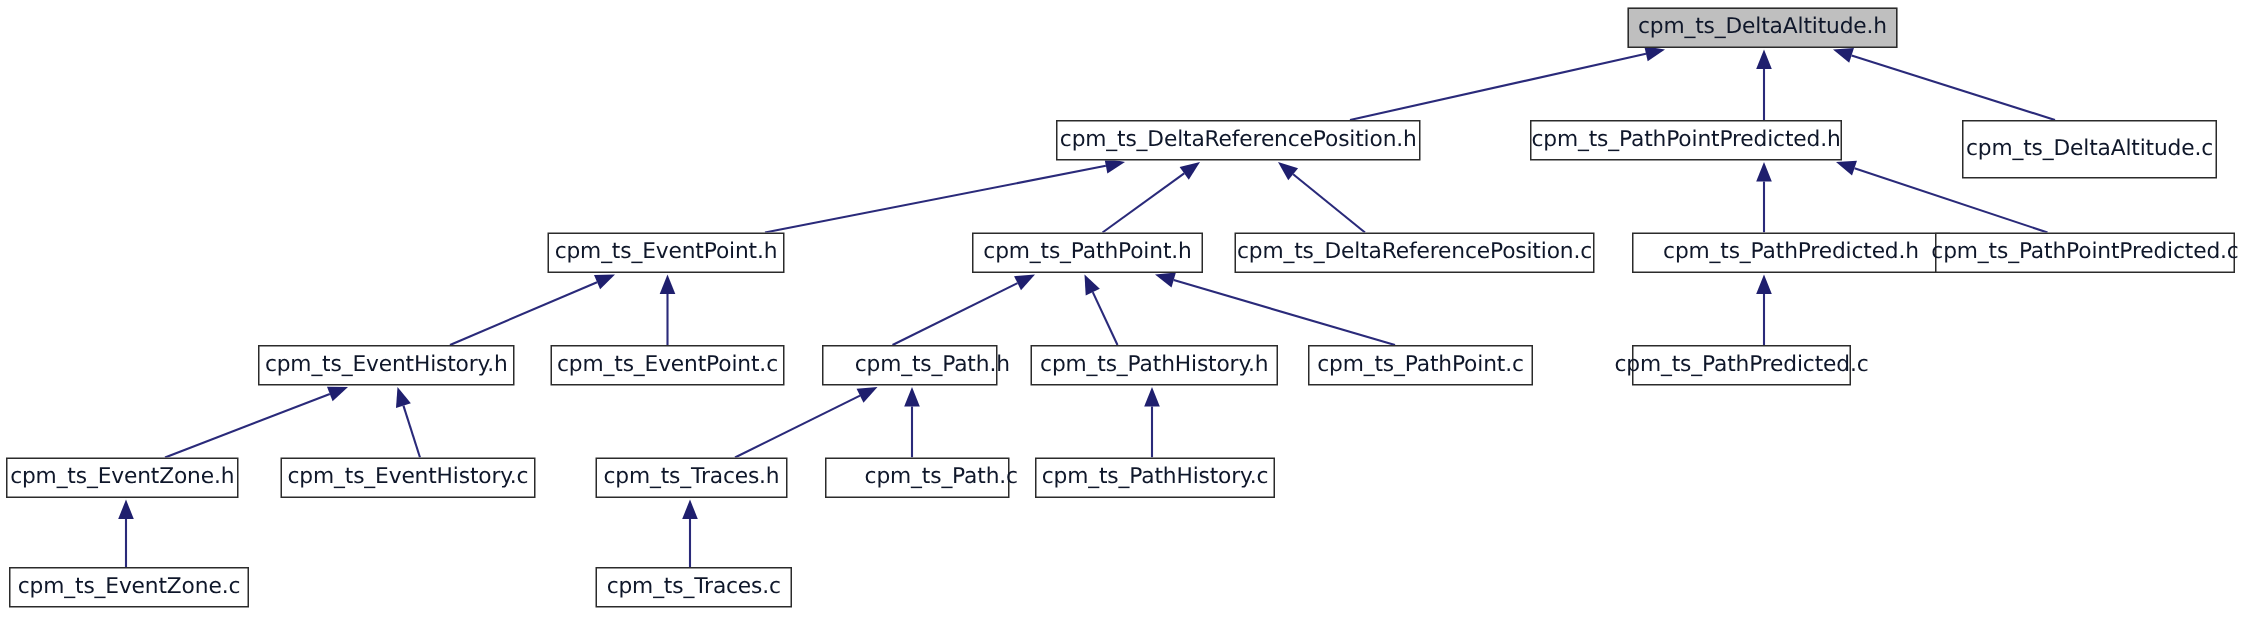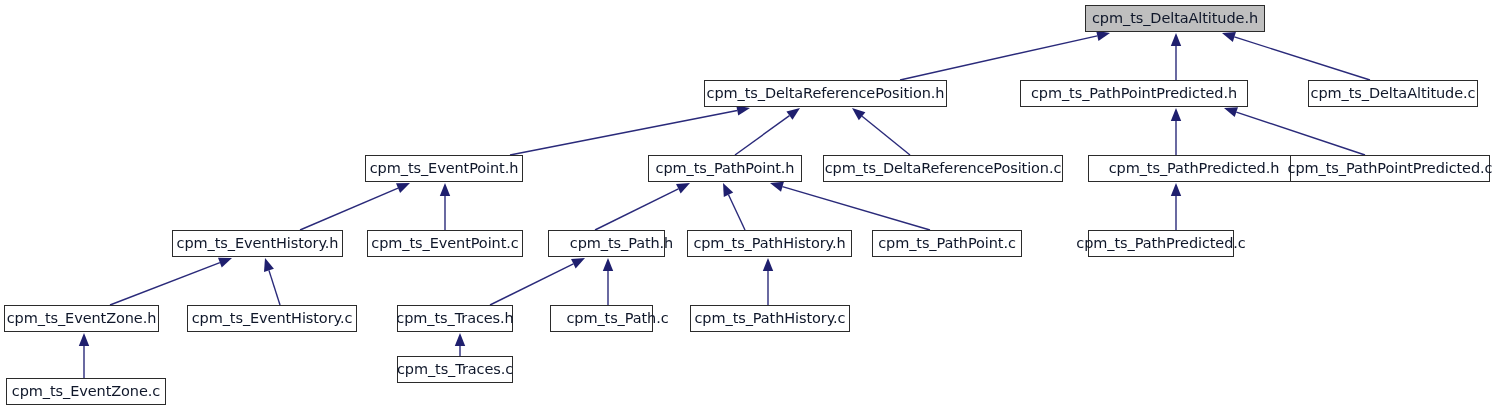--- a/index.html
+++ b/index.html
@@ -97,34 +97,34 @@
       <line x1="768" y1="305" x2="768" y2="271" class="edge-line"></line>
       <polygon points="768,258 773.2,271 762.8,271" class="edge-head"></polygon>
       <line x1="84" y1="378" x2="84" y2="346" class="edge-line"></line>
       <polygon points="84,333 89.2,346 78.8,346" class="edge-head"></polygon>
       <line x1="460" y1="378" x2="460" y2="346" class="edge-line"></line>
       <polygon points="460,333 465.2,346 454.8,346" class="edge-head"></polygon>
     </svg>
   <div id="nodes-layer">
       <div class="node-box root" style="left: 1085px; top: 5px; width: 180px; height: 27px;">cpm_ts_DeltaAltitude.h</div>
       <div class="node-box" style="left: 704px; top: 80px; width: 243px; height: 27px;">cpm_ts_DeltaReferencePosition.h</div>
-      <div class="node-box" style="left: 1020px; top: 80px; width: 228px; height: 27px;">cpm_ts_PathPointPredicted.h</div>
-      <div class="node-box" style="left: 1308px; top: 80px; width: 170px; height: 27px; text-align: center;">cpm_ts_DeltaAltitude.c</div>
+      <div class="node-box" style="left: 1020px; top: 80px; width: 208px; height: 27px;">cpm_ts_PathPointPredicted.h</div>
+      <div class="node-box" style="left: 1308px; top: 80px; width: 170px; height: 39px; text-align: center;">cpm_ts_DeltaAltitude.c</div>
       <div class="node-box" style="left: 365px; top: 155px; width: 158px; height: 27px;">cpm_ts_EventPoint.h</div>
       <div class="node-box" style="left: 648px; top: 155px; width: 154px; height: 27px;">cpm_ts_PathPoint.h</div>
       <div class="node-box" style="left: 823px; top: 155px; width: 240px; height: 27px;">cpm_ts_DeltaReferencePosition.c</div>
       <div class="node-box" style="left: 1088px; top: 155px; width: 212px; height: 27px;">cpm_ts_PathPredicted.h</div>
       <div class="node-box" style="left: 1290px; top: 155px; width: 200px; height: 27px;">cpm_ts_PathPointPredicted.c</div>
       <div class="node-box" style="left: 172px; top: 230px; width: 171px; height: 27px;">cpm_ts_EventHistory.h</div>
       <div class="node-box" style="left: 367px; top: 230px; width: 156px; height: 27px;">cpm_ts_EventPoint.c</div>
       <div class="node-box" style="left: 548px; top: 230px; width: 117px; height: 27px; padding-left: 30px;">cpm_ts_Path.h</div>
       <div class="node-box" style="left: 687px; top: 230px; width: 165px; height: 27px;">cpm_ts_PathHistory.h</div>
       <div class="node-box" style="left: 872px; top: 230px; width: 150px; height: 27px;">cpm_ts_PathPoint.c</div>
       <div class="node-box" style="left: 1088px; top: 230px; width: 146px; height: 27px;">cpm_ts_PathPredicted.c</div>
       <div class="node-box" style="left: 4px; top: 305px; width: 155px; height: 27px;">cpm_ts_EventZone.h</div>
       <div class="node-box" style="left: 187px; top: 305px; width: 170px; height: 27px;">cpm_ts_EventHistory.c</div>
-      <div class="node-box" style="left: 397px; top: 305px; width: 116px; height: 27px;">cpm_ts_Traces.h</div>
-      <div class="node-box" style="left: 550px; top: 305px; width: 103px; height: 27px; padding-left: 32px;">cpm_ts_Path.c</div>
+      <div class="node-box" style="left: 397px; top: 305px; width: 128px; height: 27px;">cpm_ts_Traces.h</div>
+      <div class="node-box" style="left: 550px; top: 305px; width: 123px; height: 27px; padding-left: 32px;">cpm_ts_Path.c</div>
       <div class="node-box" style="left: 690px; top: 305px; width: 160px; height: 27px;">cpm_ts_PathHistory.c</div>
       <div class="node-box" style="left: 6px; top: 378px; width: 160px; height: 27px;">cpm_ts_EventZone.c</div>
-      <div class="node-box" style="left: 397px; top: 356px; width: 116px; height: 27px;">cpm_ts_Traces.c</div>
+      <div class="node-box" style="left: 397px; top: 378px; width: 131px; height: 27px;">cpm_ts_Traces.c</div>
     </div>
 </div>
 
 </body></html>

